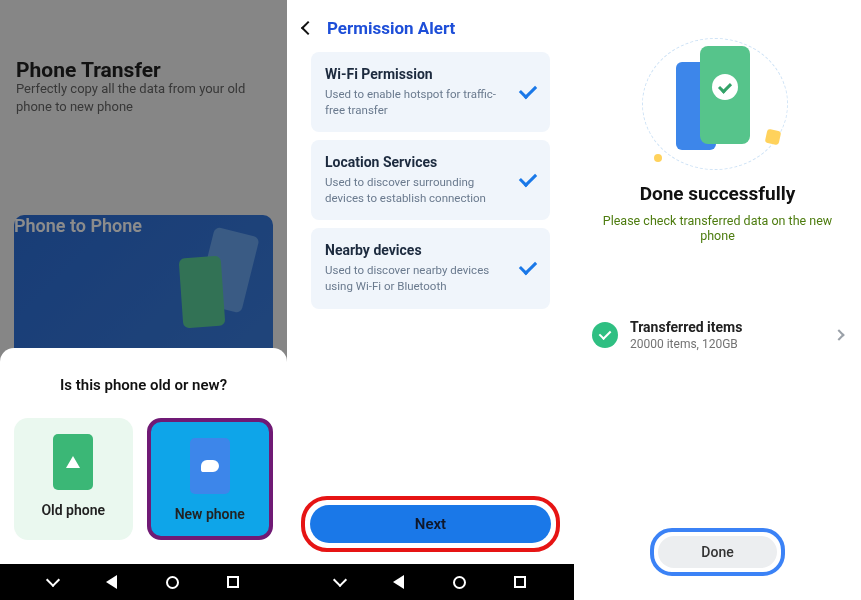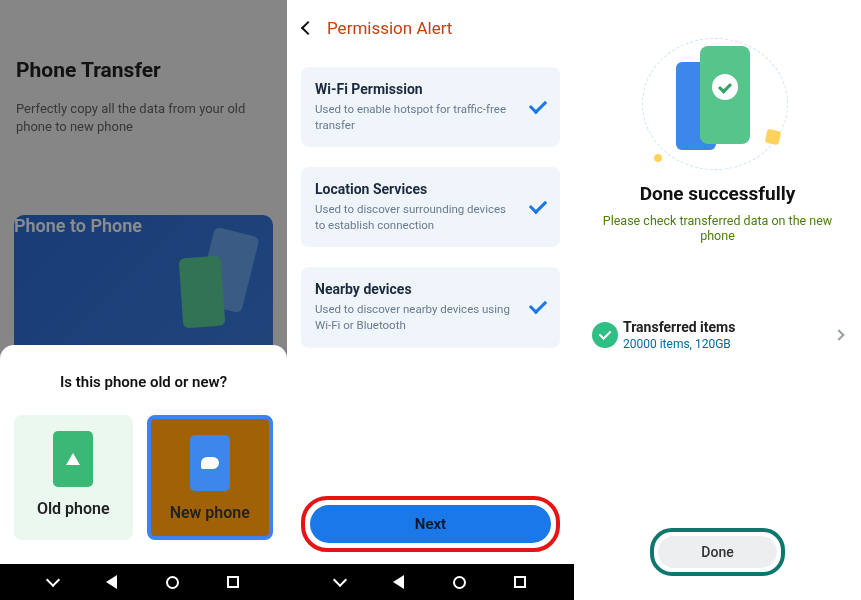--- a/index.html
+++ b/index.html
@@ -2,75 +2,75 @@
 <html><head>
 <meta charset="utf-8">
 <style>
   * { box-sizing: border-box; margin: 0; padding: 0; font-family: -apple-system, BlinkMacSystemFont, "Segoe UI", Roboto, Arial, sans-serif; }
   body { width: 861px; height: 600px; display: flex; background: #fff; overflow: hidden; }
   .screen { width: 287px; height: 600px; position: relative; background: #fff; overflow: hidden; }
 
   
   .s1-bg { position: absolute; inset: 0; background: #f5f5f5; }
   .s1-title { position: absolute; left: 16px; top: 58px; font-size: 21px; font-weight: 700; color: #222; }
-  .s1-sub { position: absolute; left: 16px; top: 100px; font-size: 13px; color: #666; width: 240px; line-height: 1.4; }
+  .s1-sub { position: absolute; left: 16px; top: 80px; font-size: 13px; color: #666; width: 240px; line-height: 1.4; }
   .s1-card { position: absolute; left: 14px; right: 14px; top: 215px; height: 180px; background: linear-gradient(135deg,#2d6fd8,#3c7fe0); border-radius: 10px; color: #fff; }
   .s1-card h3 { font-size: 18px; font-weight: 600; margin-bottom: 10px; }
   .s1-card p { font-size: 12px; line-height: 1.5; opacity: .9; width: 140px; }
   .s1-card-phones { position: absolute; right: 8px; top: 8px; width: 90px; height: 100px; }
   .s1-dim { position: absolute; inset: 0; background: rgba(0,0,0,0.45); }
   .s1-sheet { position: absolute; left: 0; right: 0; bottom: 36px; background: #fff; border-top-left-radius: 14px; border-top-right-radius: 14px; padding: 28px 14px 24px; }
   .s1-question { text-align: center; font-size: 15px; font-weight: 600; color: #111; margin-bottom: 24px; }
   .s1-choices { display: flex; gap: 14px; }
-  .choice { flex: 1; border-radius: 8px; padding: 16px 8px 14px; text-align: center; font-size: 16px; font-weight: 600; color: #222; cursor: pointer; }
+  .choice { flex: 1; border-radius: 14px; padding: 16px 8px 14px; text-align: center; font-size: 14px; font-weight: 600; color: #222; cursor: pointer; }
   .choice-old { background: #eaf8ef; }
-  .choice-new { background: #a16207; border: 4px solid #3b82f6; }
+  .choice-new { background: #0ea5e9; border: 4px solid #701a75; }
   .choice-icon { width: 40px; height: 56px; margin: 0 auto 12px; border-radius: 5px; position: relative; }
   .ci-green { background: #3bb776; }
   .ci-blue { background: #3d86ea; }
   .ci-green::after { content:""; position:absolute; left:50%; top:50%; width:0; height:0; transform:translate(-50%,-50%); border-left:7px solid transparent; border-right:7px solid transparent; border-bottom:12px solid #fff; }
   .ci-blue::after { content:""; position:absolute; left:50%; top:50%; transform:translate(-50%,-50%); width:18px; height:12px; background:#fff; border-radius:7px 7px 7px 3px; }
 
   .navbar { position: absolute; left: 0; right: 0; bottom: 0; height: 36px; background: #000; display: flex; align-items: center; justify-content: space-evenly; }
   .navbar span { color:#fff; font-size:14px; display:inline-flex; }
   .nav-tri { width:0;height:0;border-top:7px solid transparent;border-bottom:7px solid transparent;border-right:11px solid #fff; }
   .nav-circ { width:13px;height:13px;border:2px solid #fff;border-radius:50%; }
   .nav-sq { width:12px;height:12px;border:2px solid #fff; }
   .nav-ch { width:10px;height:10px;border-left:2px solid #fff;border-bottom:2px solid #fff;transform:rotate(-45deg);margin-top:-4px; }
 
   
   .s2-header { display:flex; align-items:center; gap:14px; padding:18px 16px 14px; }
   .back-ch { width:10px;height:10px;border-left:2.5px solid #111;border-top:2.5px solid #111;transform:rotate(-45deg);cursor:pointer; }
-  .s2-title { font-size:17px; font-weight:400; color:#c2410c; }
-  .perm-list { padding: 0 14px; display:flex; flex-direction:column; gap:20px;margin-top:15px; }
+  .s2-title { font-size:17px; font-weight:700; color:#1d4ed8; }
+  .perm-list { padding: 0 24px; display:flex; flex-direction:column; gap:8px; }
   .perm-item { background:#f0f5fb; border-radius:8px; padding:14px 44px 14px 14px; position:relative; }
   .perm-item h4 { font-size:14px; font-weight:700; color:#1c2a3e; margin-bottom:4px; }
   .perm-item p { font-size:11.5px; color:#6a7a8e; line-height:1.4; }
   .perm-check { position:absolute; right:14px; top:50%; transform:translateY(-50%); width:16px; height:10px; border-left:3px solid #1a78e8; border-bottom:3px solid #1a78e8; transform:translateY(-70%) rotate(-45deg); }
   .s2-next-wrap { position:absolute; left:14px; right:14px; bottom:48px; padding:5px; border:4px solid #e61414; border-radius:26px; }
   .s2-next { width:100%; height:38px; background:#1a78e8; color:#0f172a; border:none; border-radius:20px; font-size:15px; font-weight:600; cursor:pointer; }
 
   
   .s3-illust { margin: 44px auto 18px; width: 140px; height: 120px; position: relative; }
   .ph-blue { position:absolute; left:28px; top:18px; width:40px; height:88px; background:#3d86ea; border-radius:6px; }
   .ph-green { position:absolute; left:52px; top:2px; width:50px; height:98px; background:#56c48b; border-radius:8px; }
   .ph-green::after { content:""; position:absolute; left:50%; top:42%; transform:translate(-50%,-50%); width:26px; height:26px; background:#fff; border-radius:50%; }
   .ph-green::before { content:""; position:absolute; left:50%; top:42%; transform:translate(-50%,-55%) rotate(-45deg); width:9px; height:5px; border-left:3px solid #33a268; border-bottom:3px solid #33a268; z-index:2; }
   .dot1 { position:absolute; left:6px; top:110px; width:8px; height:8px; background:#ffd25c; border-radius:50%; }
   .dot2 { position:absolute; right:8px; top:86px; width:14px; height:14px; background:#ffd25c; border-radius:3px; transform:rotate(12deg); }
   .ring { position:absolute; inset:-6px 0 -6px -6px; border:1.5px dashed #cfe3f6; border-radius:50%; }
   .s3-title { text-align:center; font-size:19px; font-weight:700; color:#111; }
   .s3-sub { text-align:center; font-size:12.5px; color:#4d7c0f; margin: 8px 14px 0; }
-  .s3-item { margin: 64px 6px 0; padding: 12px 12px; display:flex; align-items:center; gap:5px; cursor:pointer; }
+  .s3-item { margin: 64px 6px 0; padding: 12px 12px; display:flex; align-items:center; gap:12px; cursor:pointer; }
   .s3-badge { width:26px;height:26px;background:#2fbf82;border-radius:50%;position:relative;flex-shrink:0; }
   .s3-badge::after { content:""; position:absolute; left:50%; top:48%; transform:translate(-50%,-55%) rotate(-45deg); width:9px; height:5px; border-left:2.5px solid #fff; border-bottom:2.5px solid #fff; }
   .s3-item-text h5 { font-size:14px; font-weight:700; color:#222; }
-  .s3-item-text p { font-size:12px; color:#0369a1; margin-top:2px; }
+  .s3-item-text p { font-size:12px; color:#737373; margin-top:2px; }
   .s3-chev { margin-left:auto; width:8px;height:8px;border-top:2px solid #9aa0a8;border-right:2px solid #9aa0a8;transform:rotate(45deg); }
-  .s3-done-wrap { position:absolute; left:76px; right:76px; bottom:24px; padding:4px; border:4px solid #0f766e; border-radius:22px; }
+  .s3-done-wrap { position:absolute; left:76px; right:76px; bottom:24px; padding:4px; border:4px solid #3b82f6; border-radius:22px; }
   .s3-done { width:100%; height:32px; background:#eceef0; border:none; border-radius:17px; font-size:14px; color:#333; font-weight:500; cursor:pointer; }
 </style>
 </head>
 <body>
 
 <div class="screen">
   <div class="s1-bg">
     <div class="s1-title">Phone Transfer</div>
     <div class="s1-sub">Perfectly copy all the data from your old phone to new phone</div>
     <div class="s1-card">

